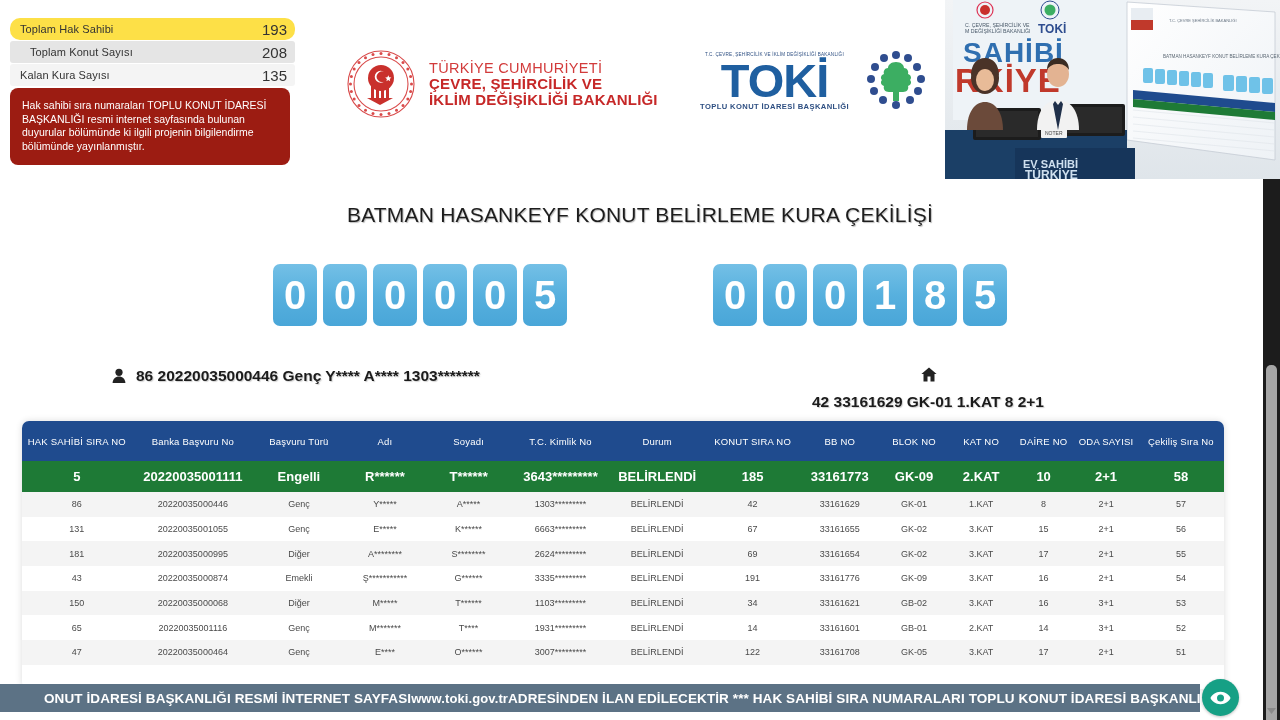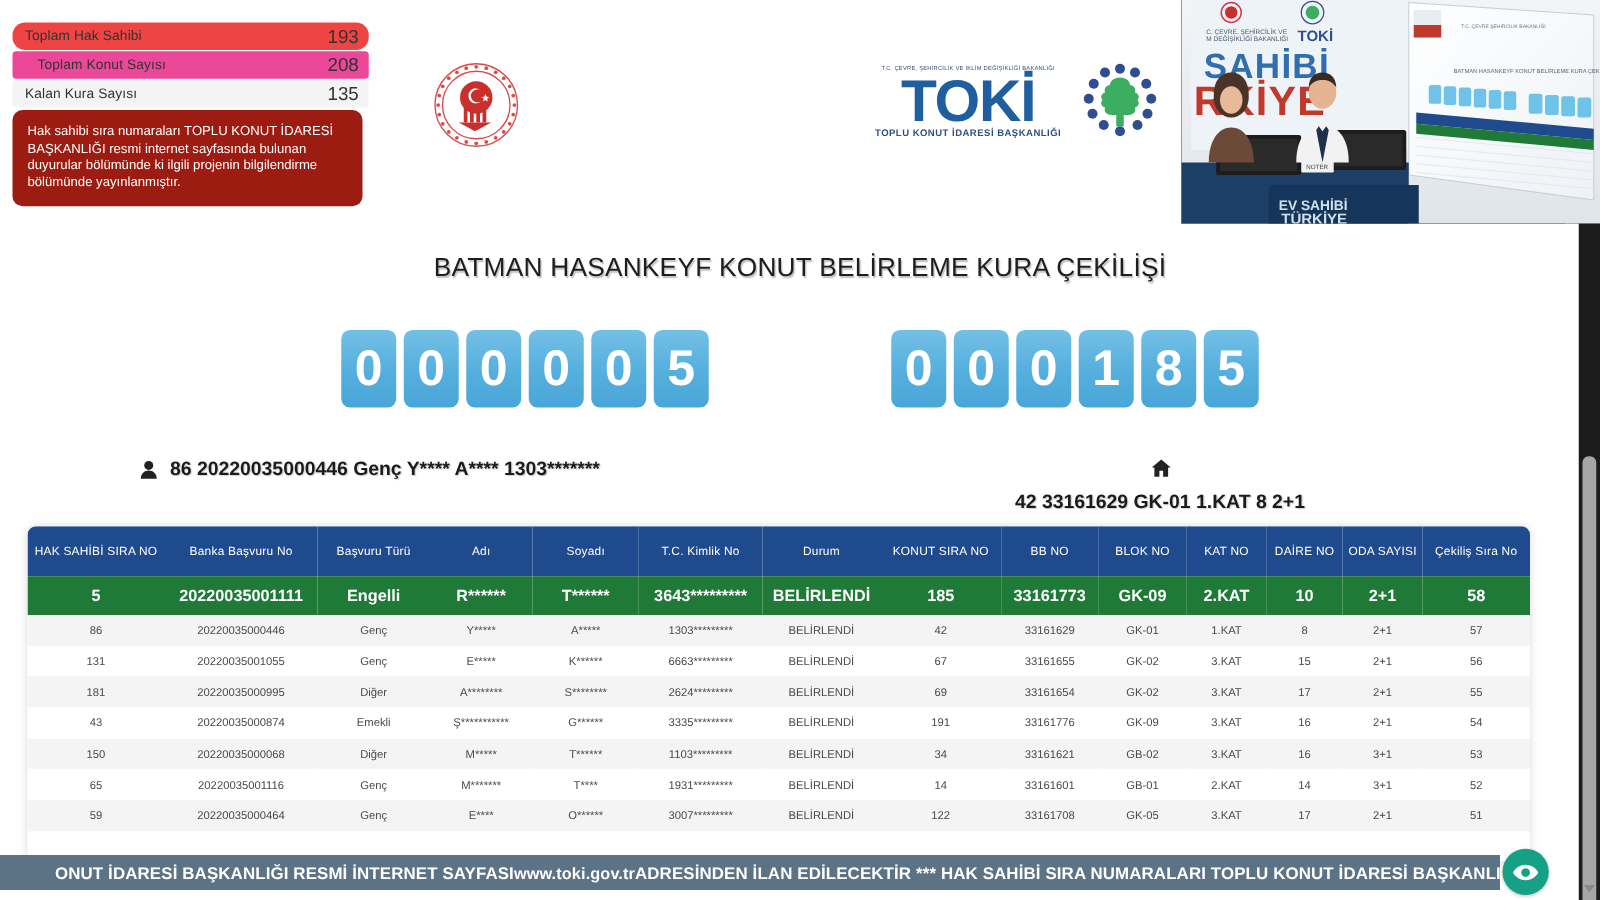--- a/index.html
+++ b/index.html
@@ -11,22 +11,22 @@
   }
   #app { position: relative; width: 1280px; height: 720px; background:#fff; }
 
   
   .stats { position:absolute; left:10px; top:18px; width:285px; }
   .stat-row {
     display:flex; align-items:center; justify-content:space-between;
     height:22px; padding:0 8px 0 10px; border-radius:3px;
   }
   .stat-row + .stat-row { margin-top:1px; }
-  .stat-1 { background:#ef4444;border-radius:10px; }
-  .stat-2 { background:#ec4899;padding-left:20px; }
+  .stat-1 { background:#fde047;border-radius:10px; }
+  .stat-2 { background:#e5e5e5;padding-left:20px; }
   .stat-3 { background:#f4f4f4; }
   .stat-label { font-size:11px; color:#333; letter-spacing:.1px; }
   .stat-value { font-size:15px; color:#333; font-weight:400; }
 
   .notice {
     position:absolute; left:10px; top:88px; width:280px; min-height:70px;
     background:#9c1c12; border-radius:8px; color:#fff;
     font-size:10.5px; line-height:13.5px; padding:11px 12px 12px 12px;
   }
 
@@ -170,20 +170,25 @@
         <path d="M40 24.5a5.2 5.2 0 1 0 0 8.4 6 6 0 1 1 0-8.4z" fill="#fff"></path>
         <path d="M43.3 27.2l.9 2.1 2.2.2-1.7 1.5.5 2.2-1.9-1.2-1.9 1.2.5-2.2-1.7-1.5 2.2-.2z" fill="#fff"></path>
         <g fill="#c9302c">
           <rect x="26" y="36" width="3" height="14"></rect>
           <rect x="31" y="36" width="3" height="14"></rect>
           <rect x="36" y="36" width="3" height="14"></rect>
           <rect x="41" y="36" width="3" height="14"></rect>
           <path d="M22 50h26l-13 7z"></path>
         </g>
       </svg>
+    </div>
+    <div class="min-text">
+      <div class="l1">TÜRKİYE CUMHURİYETİ</div>
+      <div class="l2">ÇEVRE, ŞEHİRCİLİK VE</div>
+      <div class="l3">İKLİM DEĞİŞİKLİĞİ BAKANLIĞI</div>
     </div>
   </div>
 
   <div class="toki">
     <div class="toki-left">
       <div class="toki-top">T.C. ÇEVRE, ŞEHİRCİLİK VE İKLİM DEĞİŞİKLİĞİ BAKANLIĞI</div>
       <div class="toki-word">TOKİ</div>
       <div class="toki-bottom">TOPLU KONUT İDARESİ BAŞKANLIĞI</div>
     </div>
     <div class="toki-mark">
@@ -467,21 +472,21 @@
             <td>BELİRLENDİ</td>
             <td>14</td>
             <td>33161601</td>
             <td>GB-01</td>
             <td>2.KAT</td>
             <td>14</td>
             <td>3+1</td>
             <td>52</td>
           </tr>
           <tr class="odd">
-            <td>59</td>
+            <td>47</td>
             <td>20220035000464</td>
             <td>Genç</td>
             <td>E****</td>
             <td>O******</td>
             <td>3007*********</td>
             <td>BELİRLENDİ</td>
             <td>122</td>
             <td>33161708</td>
             <td>GK-05</td>
             <td>3.KAT</td>

